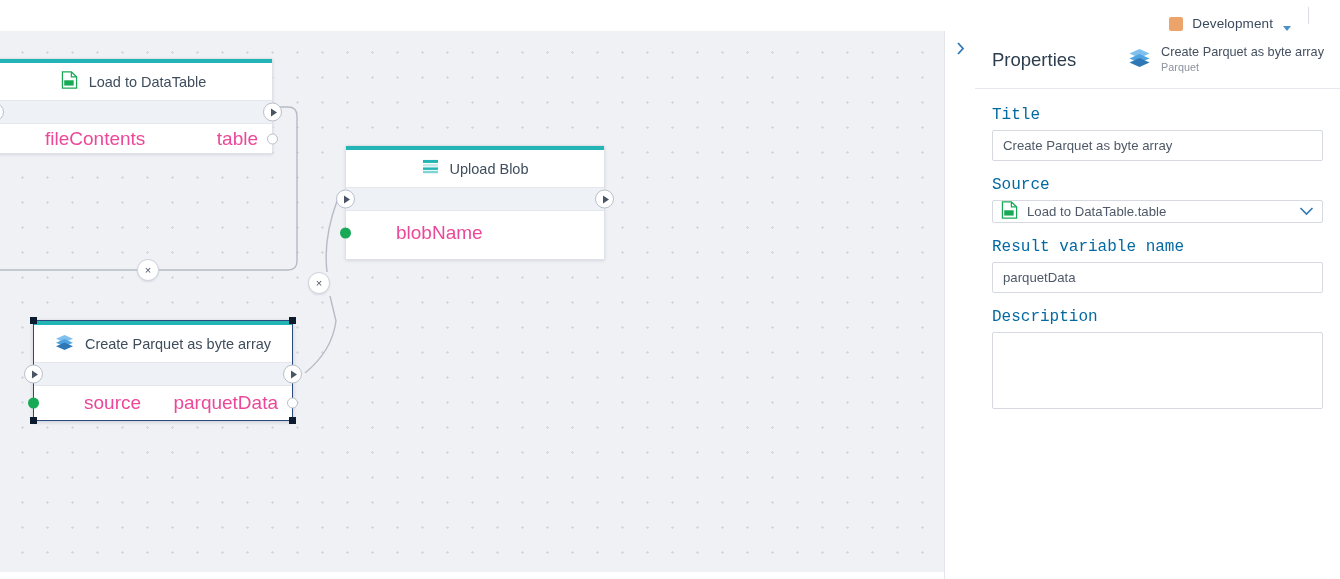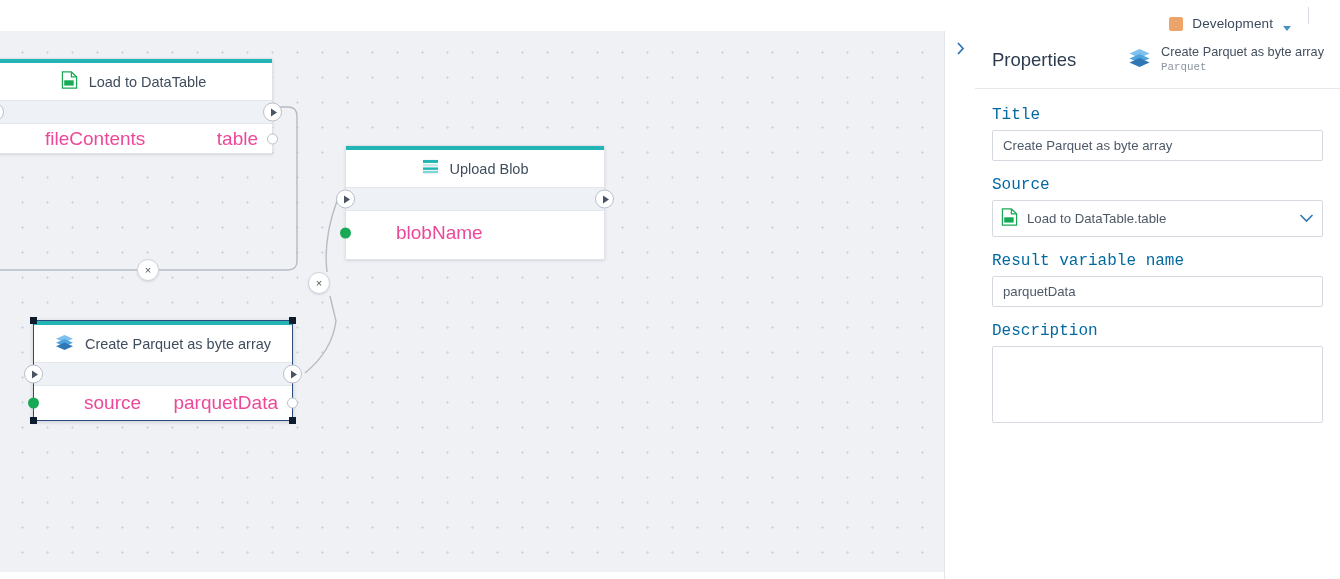--- a/index.html
+++ b/index.html
@@ -136,35 +136,35 @@
     background: #ffffff;
   }
   .panel-head {
     height: 58px; display: flex; align-items: center; padding: 0 16px 0 17px;
     border-bottom: 1px solid #e5e8ec;
   }
   .panel-title { font-size: 18.5px; color: #2e3d4e; }
   .panel-node { margin-left: auto; display: flex; align-items: center; }
   .panel-node-text { margin-left: 10px; line-height: 1.22; }
   .pn-name { font-size: 12.7px; color: #44505f; white-space: nowrap; }
-  .pn-sub  { font-size: 10.8px; color: #8b949f; font-family: Liberation Mono, monospace; }
+  .pn-sub  { font-size: 10.8px; color: #8b949f; }
 
   .panel-body { padding: 17px 17px 0 17px; }
   .field { margin-bottom: 15px; }
   .field-label {
     font-size: 16px; color: #0369a1; margin-bottom: 6px; display: block; font-family: Liberation Mono, monospace;
   }
   .input {
     width: 100%; height: 31px; border: 1px solid #d6dae0; border-radius: 2px;
     padding: 0 10px; font-size: 13.2px; color: #4e5967;
     font-family: "Liberation Sans", sans-serif; background: #fff;
     display: flex; align-items: center;
   }
   .select {
-    width: 100%; height: 37px; border: 1px solid #d6dae0; border-radius: 2px;
+    width: 100%; height: 23px; border: 1px solid #d6dae0; border-radius: 2px;
     padding: 0 8px 0 8px; display: flex; align-items: center;
     font-size: 13.2px; color: #4e5967; cursor: pointer; background: #fff;
   }
   .select .txt { margin-left: 9px; }
   .select .chev { margin-left: auto; }
   .textarea {
     width: 100%; height: 77px; border: 1px solid #d6dae0; border-radius: 2px;
     background: #fff;
   }
 </style>

